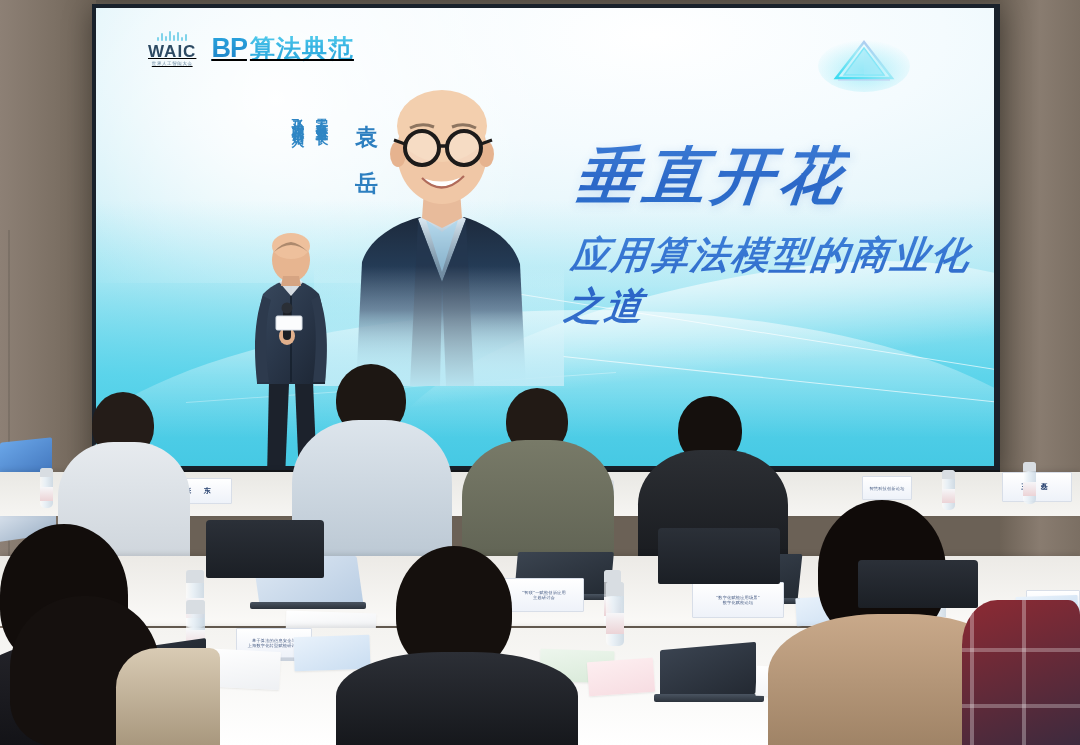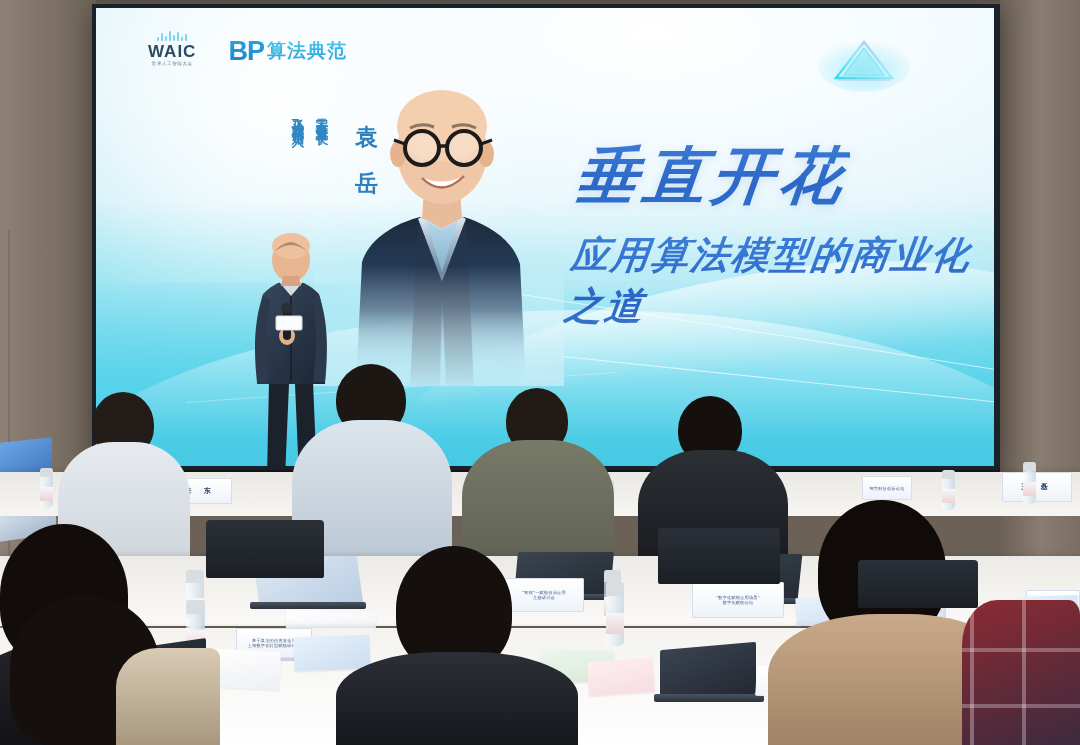--- a/index.html
+++ b/index.html
@@ -59,37 +59,37 @@
     border-radius:60% 40% 0 0 / 100% 100% 0 0;
     background:linear-gradient(180deg, rgba(255,255,255,.75), rgba(255,255,255,0) 60%);
     opacity:.8;
   }
   .wave-line {
     position:absolute; height:1px; background:rgba(255,255,255,.65);
     transform-origin:left center;
   }
 
   
-  .logo-row { position:absolute; left:52px; top:22px; display:flex; align-items:flex-end; gap:32px; }
+  .logo-row { position:absolute; left:52px; top:22px; display:flex; align-items:center; gap:15px;text-decoration:underline; }
   .waic { display:flex; flex-direction:column; align-items:center; line-height:1; }
   .waic-dots { display:flex; gap:2px; align-items:flex-end; height:11px; margin-bottom:2px; }
   .waic-dots i { display:block; width:2px; background:#7fd3ea; border-radius:1px; }
   .waic-word {
     font-family:"Liberation Sans", sans-serif; font-weight:700; font-size:17px;
     letter-spacing:1px; color:#2d4a63;
   }
   .waic-sub { font-size:4.5px; letter-spacing:.6px; color:#5f7f98; margin-top:2px; }
   .bp-logo { display:flex; align-items:center; gap:3px; }
   .bp-mark {
     font-weight:700; font-size:27px; letter-spacing:-1px;
     background:linear-gradient(180deg,#2aa7e0,#1d7fc4);
     -webkit-background-clip:text; background-clip:text; color:transparent;
   }
   .bp-cn {
-    font-weight:700; font-size:19px; letter-spacing:1px;
+    font-weight:700; font-size:25px; letter-spacing:1px;
     font-family:"DejaVu Sans", sans-serif;
     background:linear-gradient(180deg,#59d2ef 0%,#37b3e2 45%,#2fa9dc 100%);
     -webkit-background-clip:text; background-clip:text; color:transparent;
   }
 
   
   .prism { position:absolute; right:84px; top:22px; width:92px; height:62px; }
 
   
   .portrait { position:absolute; left:218px; top:78px; width:250px; height:300px; }

